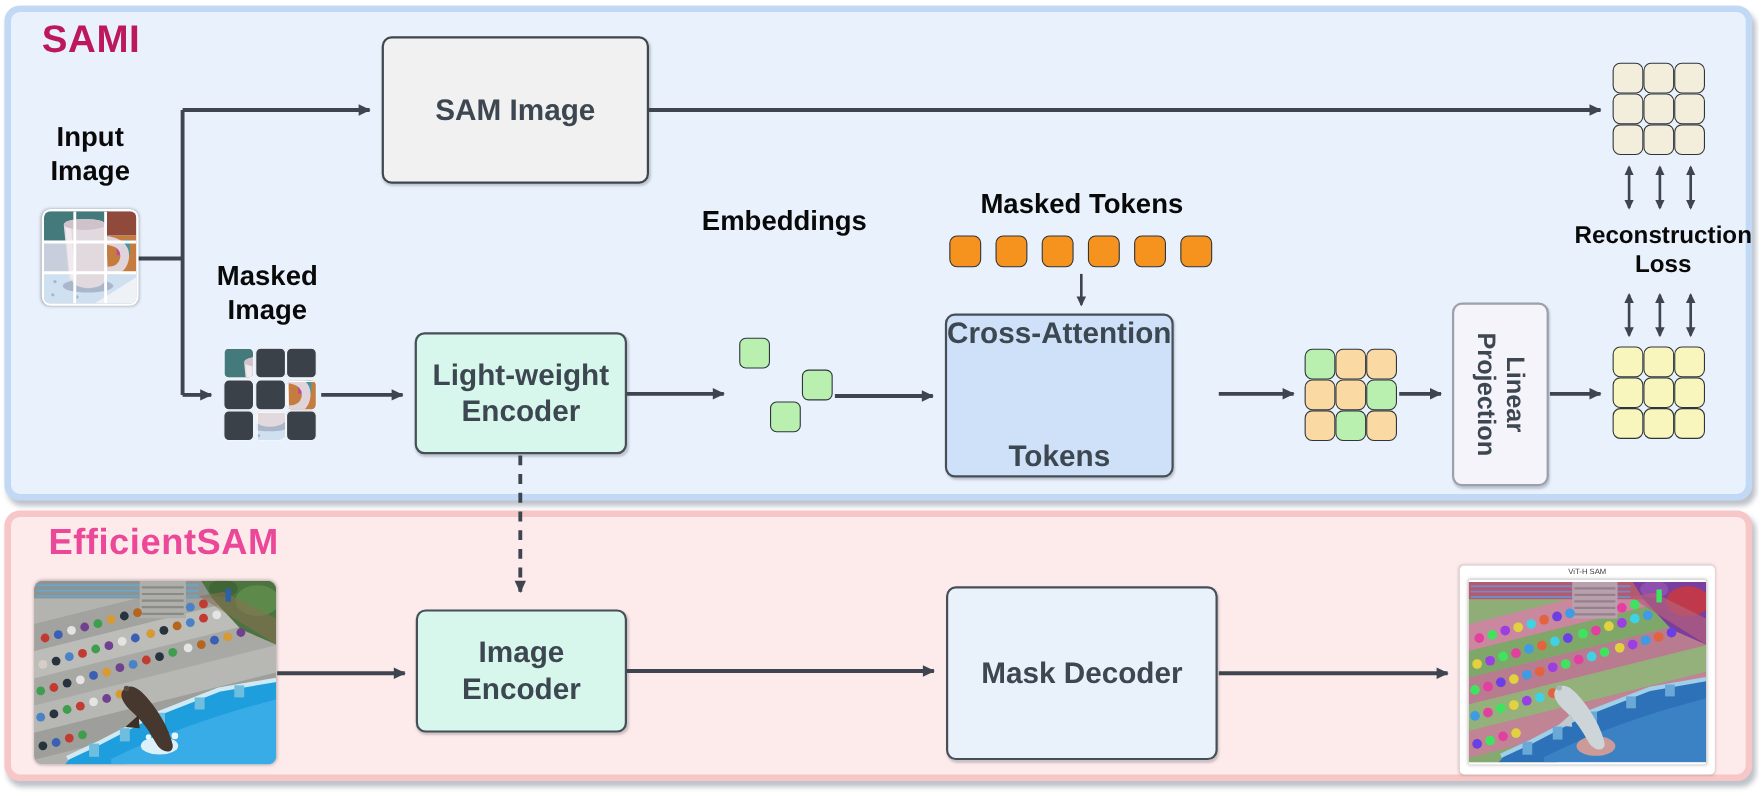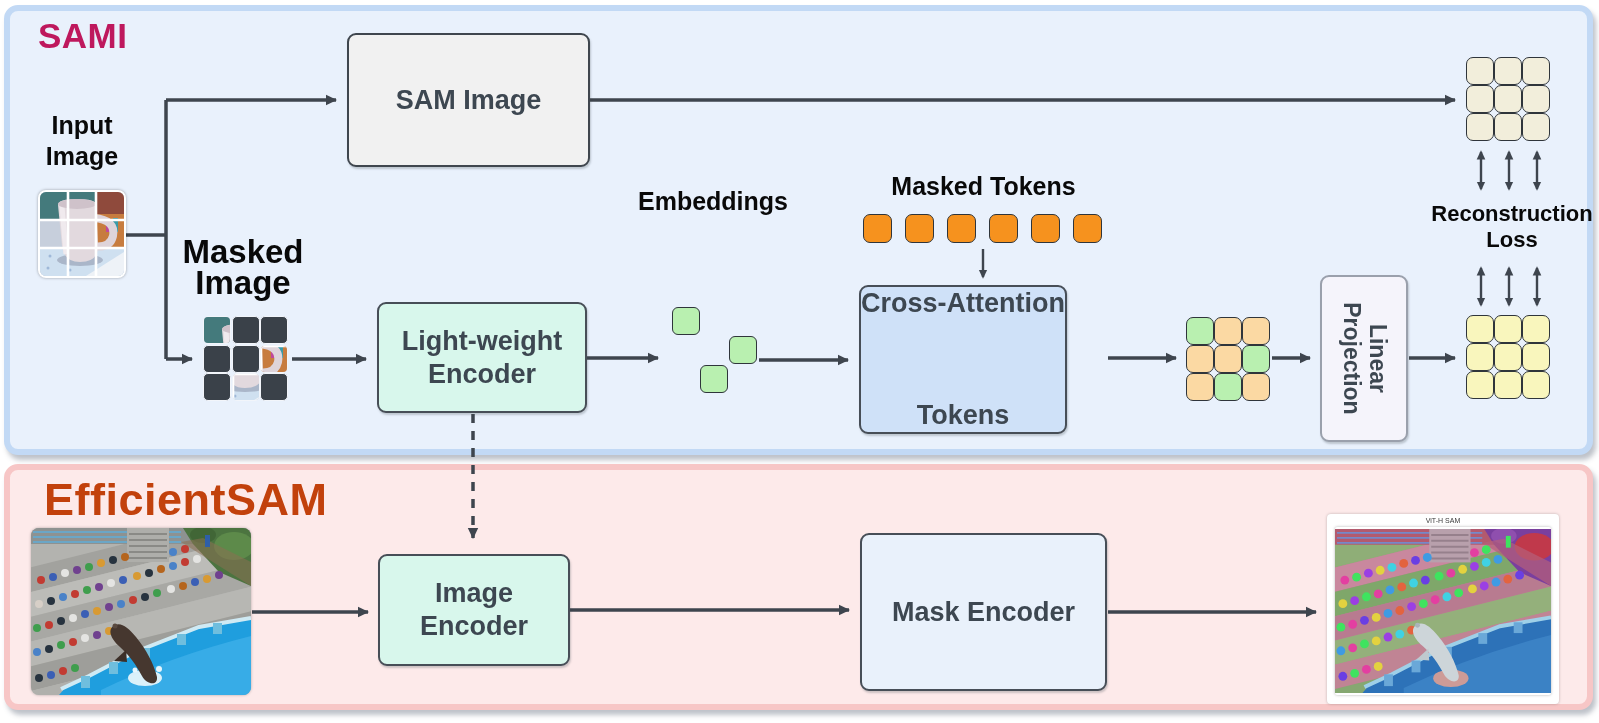--- a/index.html
+++ b/index.html
@@ -6,30 +6,30 @@
   body{width:1599px;height:723px;position:relative;background:#ffffff;
        font-family:"Liberation Sans",sans-serif;overflow:hidden;}
   .panel{position:absolute;border-radius:14px;box-sizing:border-box;
          box-shadow:3px 5px 5px rgba(110,120,135,.45);}
   #sami-panel{left:4px;top:5px;width:1589px;height:450px;
               background:#e9f1fc;border:6px solid #c2d9f5;}
   #effsam-panel{left:4px;top:464px;width:1589px;height:246px;
                 background:#fdeaea;border:6px solid #f7c6c6;}
   .panel-title{position:absolute;font-weight:bold;letter-spacing:.5px;}
   #sami-title{left:38px;top:16px;font-size:35px;color:#be185d;}
-  #effsam-title{left:44px;top:474px;font-size:45px;color:#c2410c;}
+  #effsam-title{left:44px;top:474px;font-size:33px;color:#ec4899;}
   .lbl{position:absolute;font-weight:bold;color:#090909;text-align:center;}
   .lbl .ln{display:block;}
   .node{position:absolute;display:flex;flex-direction:column;align-items:center;
         justify-content:center;text-align:center;font-weight:bold;color:#3d4751;
         border:2.5px solid #474e57;border-radius:9px;box-sizing:border-box;
         box-shadow:1px 2px 2px rgba(60,70,80,.25);line-height:1.22;}
   .node .ln{display:block;}
   #box-sam{left:347px;top:33px;width:243px;height:134px;background:#f1f1f1;font-size:27px;border-color:#3f464e;}
-  #box-lw{left:377px;top:302px;width:210px;height:111px;background:#d8f7ec;font-size:27px;}
+  #box-lw{left:377px;top:302px;width:193px;height:111px;background:#d8f7ec;font-size:27px;}
   #box-cad{left:859px;top:285px;width:208px;height:149px;background:#cfe1f8;font-size:27px;justify-content:space-between;}
   #box-lp{left:1320px;top:275px;width:88px;height:167px;background:#f5f4fb;
           border:2px solid #9aa0ac;font-size:23px;}
   #box-lp .vert{transform:rotate(90deg);white-space:nowrap;line-height:1.15;}
   #box-ie{left:378px;top:554px;width:192px;height:112px;background:#d8f7ec;font-size:27px;}
   #box-pgd{left:860px;top:533px;width:247px;height:158px;background:#e9f1fb;font-size:27px;}
   .grid3{position:absolute;display:grid;grid-template-columns:repeat(3,28px);
          grid-auto-rows:28px;}
   .grid3 .cell{border:1.5px solid #2f353b;border-radius:7px;box-sizing:border-box;}
   #tokens-row{position:absolute;left:863px;top:214px;display:flex;gap:13px;}
@@ -299,21 +299,21 @@
   <path class="c2" d="M1537,152 V189" marker-start="url(#ahs)" marker-end="url(#ahs)"></path>
   <path class="c2" d="M1481,268 V305" marker-start="url(#ahs)" marker-end="url(#ahs)"></path>
   <path class="c2" d="M1509,268 V305" marker-start="url(#ahs)" marker-end="url(#ahs)"></path>
   <path class="c2" d="M1537,268 V305" marker-start="url(#ahs)" marker-end="url(#ahs)"></path>
 </svg>
 
 <div class="lbl" style="left:12px;top:110px;width:140px;font-size:25px;line-height:31px;">
   <span class="ln">Input</span>
   <span class="ln">Image</span>
 </div>
-<div class="lbl" style="left:173px;top:236px;width:140px;font-size:33px;line-height:31px;">
+<div class="lbl" style="left:173px;top:236px;width:140px;font-size:25px;line-height:31px;">
   <span class="ln">Masked</span>
   <span class="ln">Image</span>
 </div>
 <div class="lbl" style="left:593px;top:186px;width:240px;font-size:25px;line-height:31px;">
   <span class="ln">Embeddings</span>
 </div>
 <div class="lbl" style="left:863px;top:172px;width:241px;font-size:25px;">Masked Tokens</div>
 <div class="lbl" style="left:1412px;top:201px;width:200px;font-size:22px;line-height:26px;">
   <span class="ln">Reconstruction</span>
   <span class="ln">Loss</span>
@@ -364,21 +364,21 @@
   <div class="vert">
     <span class="ln">Linear</span>
     <span class="ln">Projection</span>
   </div>
 </div>
 <div class="node" id="box-ie">
   <span class="ln">Image</span>
   <span class="ln">Encoder</span>
 </div>
 <div class="node" id="box-pgd">
-  <span class="ln">Mask Encoder</span>
+  <span class="ln">Mask Decoder</span>
 </div>
 
 <div id="tokens-row">
     <div class="token" style="background: rgb(246, 146, 30);"></div>
     <div class="token" style="background: rgb(246, 146, 30);"></div>
     <div class="token" style="background: rgb(246, 146, 30);"></div>
     <div class="token" style="background: rgb(246, 146, 30);"></div>
     <div class="token" style="background: rgb(246, 146, 30);"></div>
     <div class="token" style="background: rgb(246, 146, 30);"></div>
   </div>

